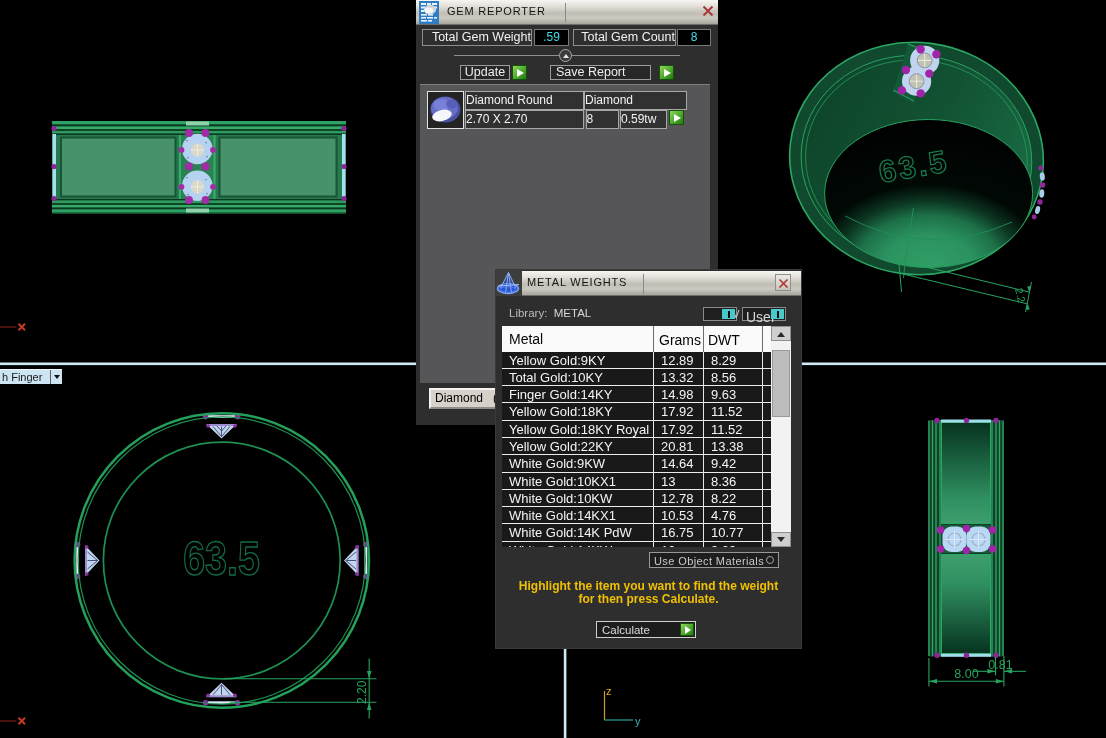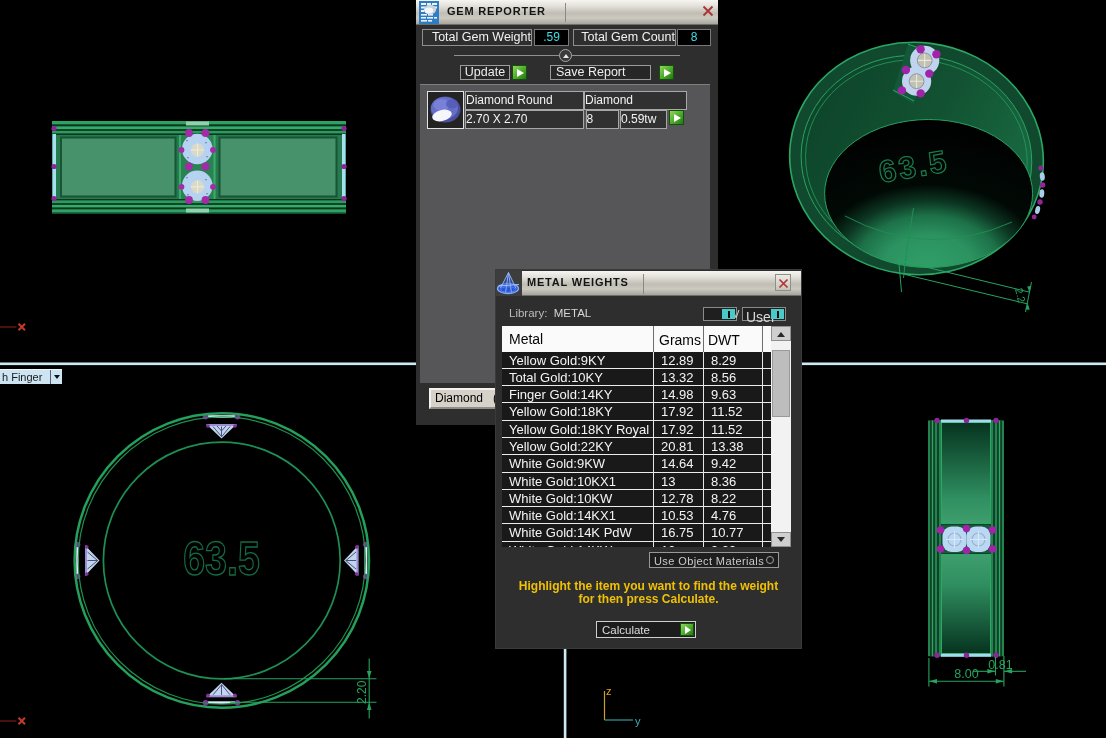--- a/index.html
+++ b/index.html
@@ -1,21 +1,21 @@
 <!DOCTYPE html>
 <html><head>
 <meta charset="utf-8">
 <style>
 *{margin:0;padding:0;box-sizing:border-box}
 html,body{width:1106px;height:738px;background:#000;overflow:hidden;position:relative;font-family:"Liberation Sans",sans-serif;-webkit-font-smoothing:antialiased}
 .abs{position:absolute}
 
 .dlg{position:absolute;background:#2e2e2e}
 .tbar{position:absolute;left:0;top:0;right:0;background:linear-gradient(180deg,#f6f5f2 0%,#e4e1da 25%,#c0bdb5 55%,#ccc9c1 75%,#a8a59d 100%);border-bottom:1px solid #6f6f69}
-.ttxt{position:absolute;font-weight:bold;font-size:11px;letter-spacing:0.8px;color:#141414}
+.ttxt{position:absolute;font-weight:normal;font-size:11px;letter-spacing:0.8px;color:#141414}
 .tsep{position:absolute;width:1px;background:#8a8a84}
 .lbl{position:absolute;border:1px solid #8e8e8e;color:#f2f2f2;font-size:12.5px;text-align:right}
 .val{position:absolute;border:1px solid #787878;background:#000;color:#3fdde4;font-size:12px;text-align:center}
 .btn{position:absolute;border:1px solid #9c9c9c;background:#272727;color:#ededed;font-size:12.5px;text-align:center}
 .play{position:absolute;background:linear-gradient(135deg,#8ed75c 0%,#4aa82a 55%,#237712 100%);border:1px solid #164f0c}
 .play i{position:absolute;left:4px;top:2.5px;width:0;height:0;border-left:7px solid #fff;border-top:4.5px solid transparent;border-bottom:4.5px solid transparent}
 .cell{position:absolute;border:1px solid #a8a8a8;background:#313131;color:#f2f2f2;font-size:12px;text-align:left}
 
 .mwrow{height:17.3px;background:#191919;color:#f4f4f4;font-size:13px;border-bottom:1px solid #ececec;position:relative;white-space:nowrap}
 .mwrow .c1{position:absolute;left:7px;top:1px}

